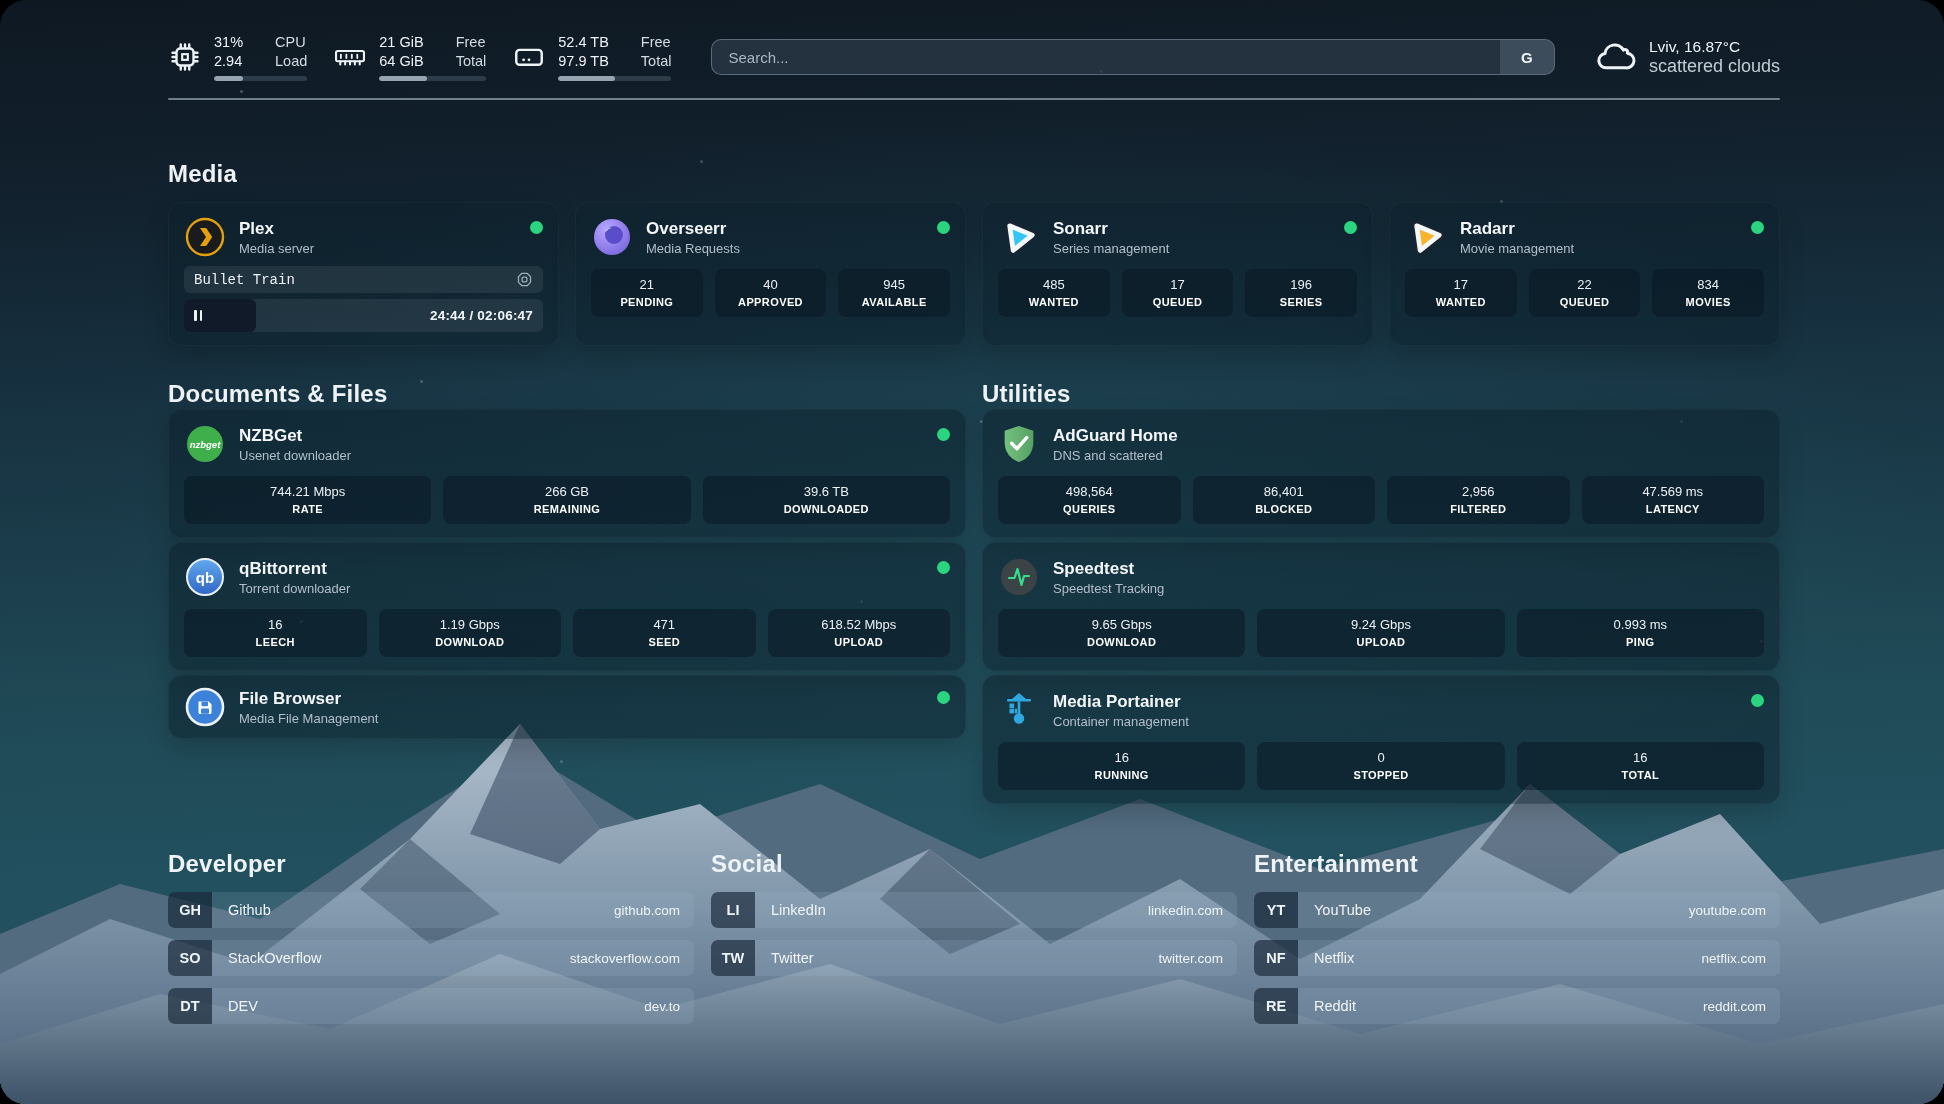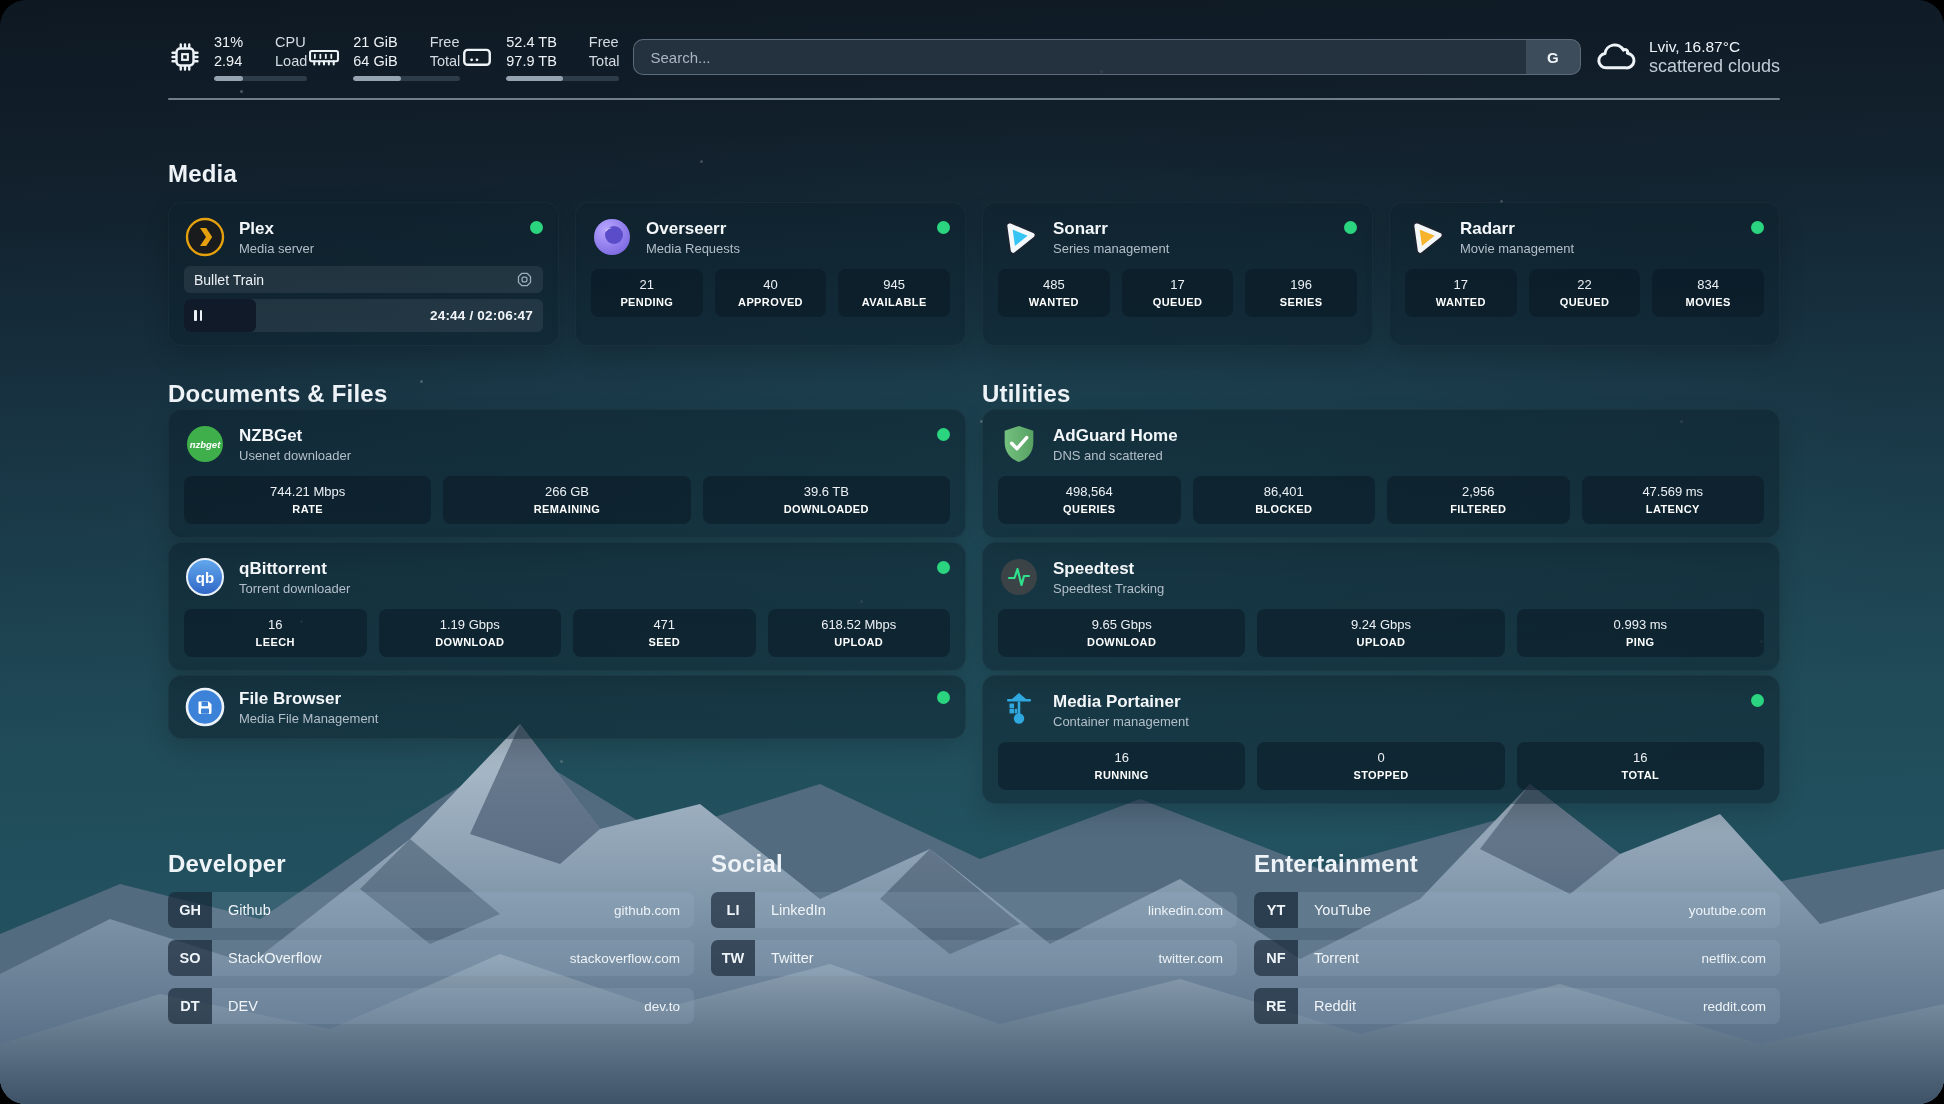--- a/index.html
+++ b/index.html
@@ -19,21 +19,21 @@
     background:rgba(255,255,255,.38);
     box-shadow: 240px 90px 0 rgba(255,255,255,.25), 700px 160px 0 rgba(255,255,255,.2),
       1100px 70px 0 rgba(255,255,255,.28), 1500px 200px 0 rgba(255,255,255,.22),
       420px 380px 0 rgba(255,255,255,.22), 980px 420px 0 rgba(255,255,255,.25),
       1680px 420px 0 rgba(255,255,255,.2), 300px 620px 0 rgba(255,255,255,.25),
       860px 600px 0 rgba(255,255,255,.18), 1760px 640px 0 rgba(255,255,255,.22),
       560px 760px 0 rgba(255,255,255,.2), 1300px 300px 0 rgba(255,255,255,.2);
   }
   .content{position:absolute;inset:0;padding:0 164px 0 168px;}
   
-  .topbar{display:flex;align-items:center;margin-top:28px;height:58px;}
+  .topbar{display:flex;align-items:center;margin-top:28px;height:58px;gap:26px;}
   .hw{display:flex;align-items:center;gap:12px;color:#e9eef3;}
   .hw .hico{display:flex;color:#f0f4f8;}
   .hw .cols2{display:flex;gap:16px;font-size:14.5px;line-height:19px;}
   .hw .valcol{text-align:left;color:#eef2f6;}
   .hw .labcol{color:#d4dbe2;margin-left:16px;}
   .hwrap{display:flex;flex-direction:column;gap:5px;}
   .pbar{height:5px;border-radius:3px;background:rgba(124,145,165,.28);overflow:hidden;}
   .pfill{height:100%;border-radius:3px;background:#96a4b2;}
   .search-wrap{flex:1;display:flex;align-items:stretch;height:36px;margin:0 14px;
     background:rgba(42,56,70,.78);border:1.5px solid rgba(148,164,180,.5);border-radius:10px;overflow:hidden;}
@@ -63,21 +63,21 @@
   .sub{font-size:13px;color:#b3bfc9;line-height:17px;margin-top:1px;}
   .dot{width:13px;height:13px;border-radius:50%;background:var(--status-online);align-self:flex-start;margin-top:5px;flex:none;}
   .stats{display:flex;gap:12px;margin-top:11px;}
   .stat{flex:1;background:rgba(7,21,31,.45);border-radius:8px;padding:6px 8px 7px;text-align:center;}
   .stat .v{font-size:13px;color:#edf1f5;line-height:20px;}
   .stat .l{font-size:11px;font-weight:700;color:#fff;letter-spacing:.4px;line-height:15px;}
   .slim{padding:10px 15px;}
   
   .mrow{margin-top:8px;height:27px;border-radius:6px;background:rgba(255,255,255,.075);
     display:flex;align-items:center;padding:0 10px;color:#eef2f6;font-size:14px;}
-  .mrow .mtitle{flex:1;}
+  .mrow .mtitle{flex:1;font-family:Liberation Mono, monospace;}
   .mrow .octo{display:flex;color:#9db0bd;}
   .pgrow{position:relative;margin-top:6px;height:33px;border-radius:6px;background:rgba(255,255,255,.075);overflow:hidden;}
   .pgfill{position:absolute;left:0;top:0;bottom:0;border-radius:6px;background:rgba(14,23,37,.88);
     display:flex;align-items:center;padding-left:10px;}
   .ptime{position:absolute;right:10px;top:0;bottom:0;display:flex;align-items:center;
     color:#f2f5f8;font-size:13.5px;font-weight:700;letter-spacing:.2px;}
   .pausebars{display:flex;gap:3px;}
   .pausebars i{width:2.5px;height:11px;background:#eef2f6;border-radius:1px;}
   
   .grid3{display:grid;grid-template-columns:1fr 1fr 1fr;gap:17px;margin-top:46px;}
@@ -595,21 +595,21 @@
 
       <div>
         <div class="sec-title bm-title">Entertainment</div>
         <div class="bm-row">
           <span class="bm-abbr">YT</span>
           <span class="bm-name">YouTube</span>
           <span class="bm-url">youtube.com</span>
         </div>
         <div class="bm-row">
           <span class="bm-abbr">NF</span>
-          <span class="bm-name">Torrent</span>
+          <span class="bm-name">Netflix</span>
           <span class="bm-url">netflix.com</span>
         </div>
         <div class="bm-row">
           <span class="bm-abbr">RE</span>
           <span class="bm-name">Reddit</span>
           <span class="bm-url">reddit.com</span>
         </div>
       </div>
     </div>
 

